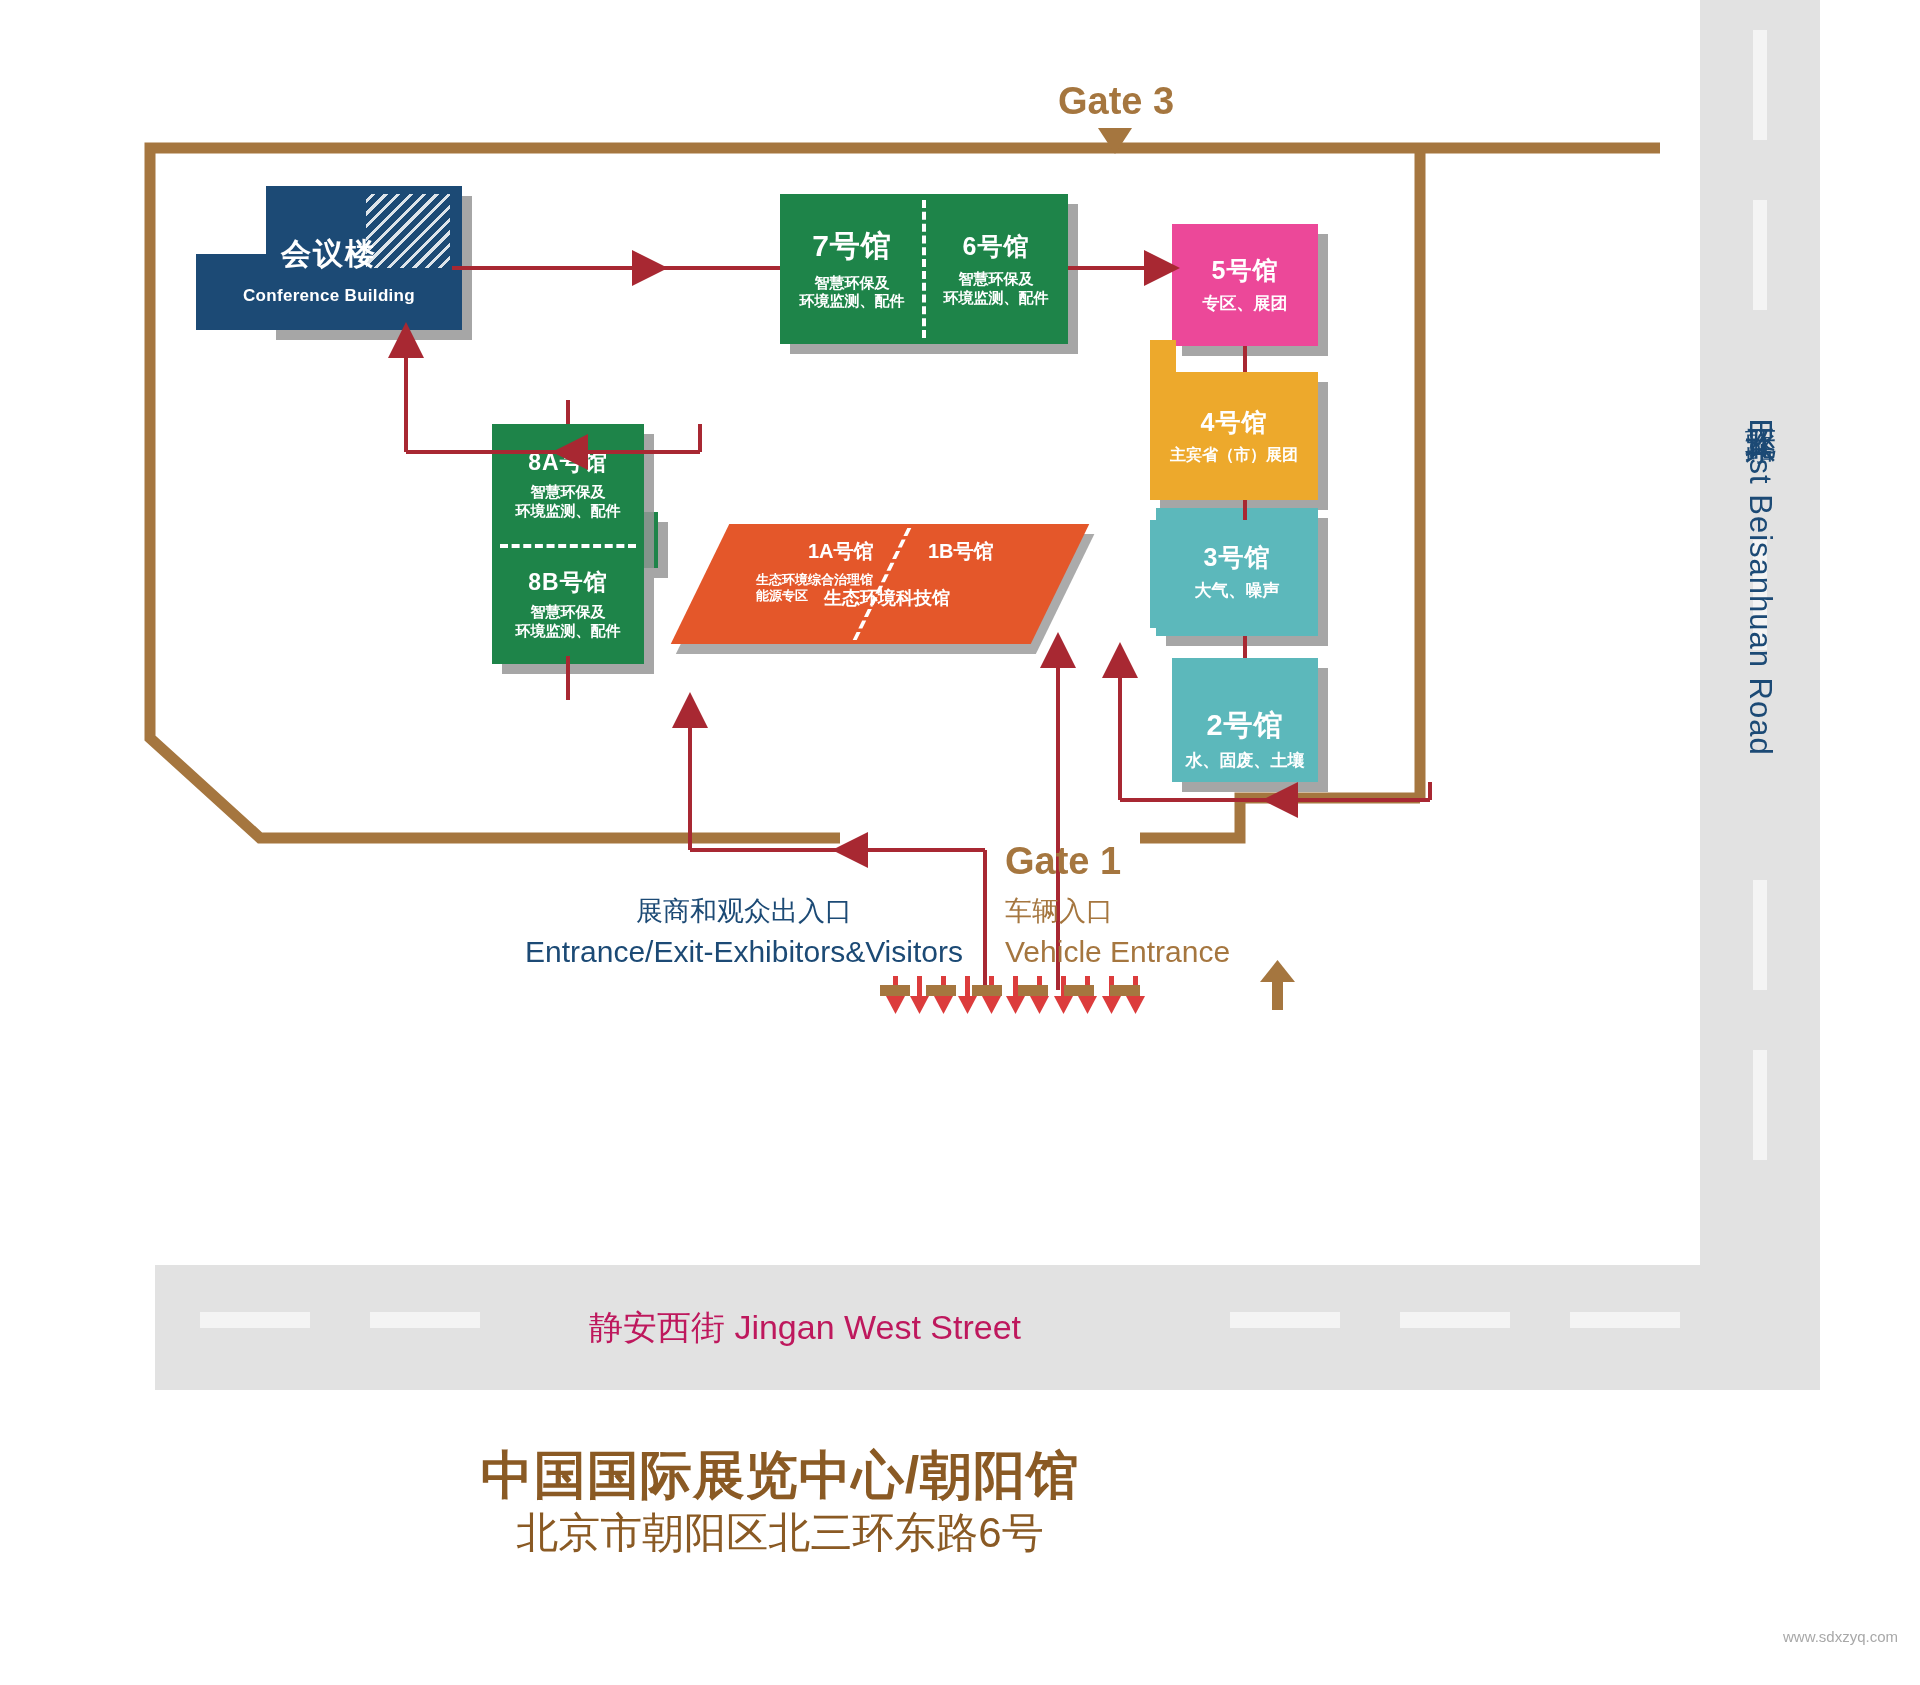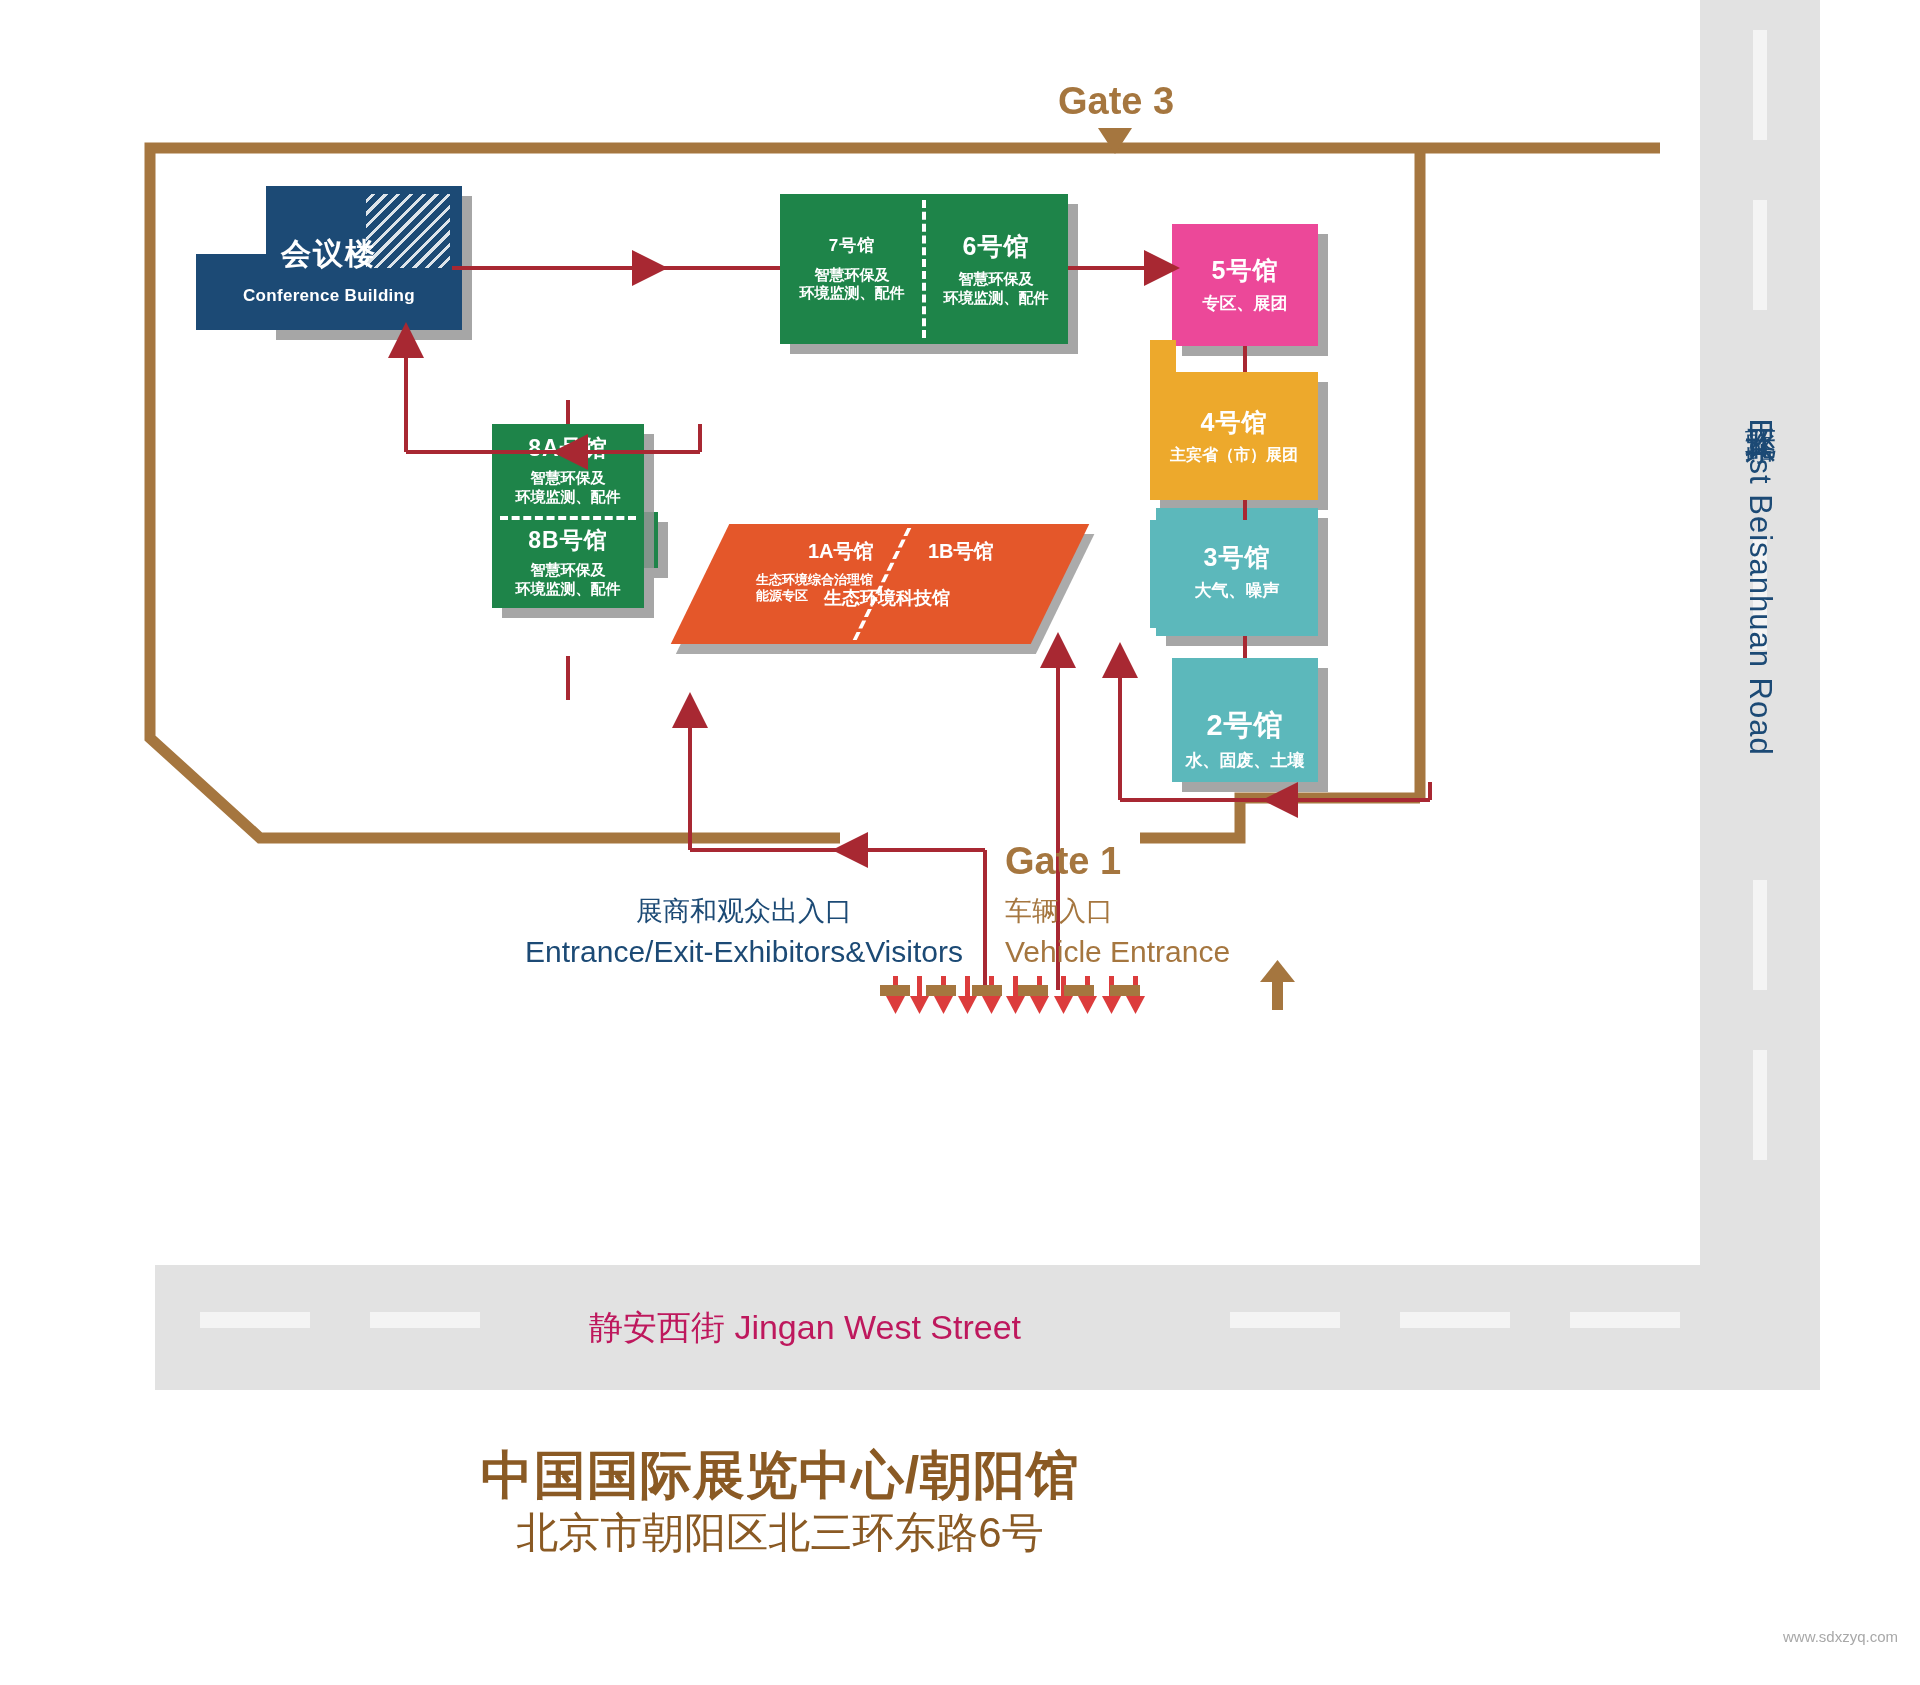--- a/index.html
+++ b/index.html
@@ -95,21 +95,21 @@
   #hall-76 .halves{display:flex;width:100%;height:100%;}
   #hall-76 .half{
     flex:1;display:flex;flex-direction:column;align-items:center;justify-content:center;
   }
   .vdivider{
     position:absolute;left:50%;top:6px;bottom:6px;width:0;
     border-left:4px dashed #ffffff;transform:translateX(-2px);
   }
 
   
-  #hall-8{left:492px;top:424px;width:152px;height:184px;justify-content:flex-end;}
+  #hall-8{left:492px;top:424px;width:152px;height:240px;justify-content:flex-end;}
   #hall-8 .halfv{
     width:100%;height:50%;
     display:flex;flex-direction:column;align-items:center;justify-content:center;
   }
   .hdivider{
     position:absolute;left:8px;right:8px;top:50%;height:0;
     border-top:4px dashed #ffffff;
   }
   #hall-8-notch{
     position:absolute;left:644px;top:512px;width:14px;height:56px;background:#1e8449;
@@ -216,21 +216,21 @@
     <div class="hatch"></div>
     <div class="cb-text">
       <div class="cb-cn">会议楼</div>
       <div class="cb-en">Conference Building</div>
     </div>
   </div>
 
   <div class="hall green" id="hall-76">
     <div class="halves">
       <div class="half">
-        <div class="hname" style="font-size:17px;">7号馆</div>
+        <div class="hname" style="font-size:30px;">7号馆</div>
         <div class="hsub" style="font-size:15px;margin-top:9px;">智慧环保及</div>
         <div class="hsub" style="font-size:15px;">环境监测、配件</div>
       </div>
       <div class="half">
         <div class="hname" style="font-size:25px;">6号馆</div>
         <div class="hsub" style="font-size:15px;margin-top:9px;">智慧环保及</div>
         <div class="hsub" style="font-size:15px;">环境监测、配件</div>
       </div>
     </div>
     <div class="vdivider"></div>

